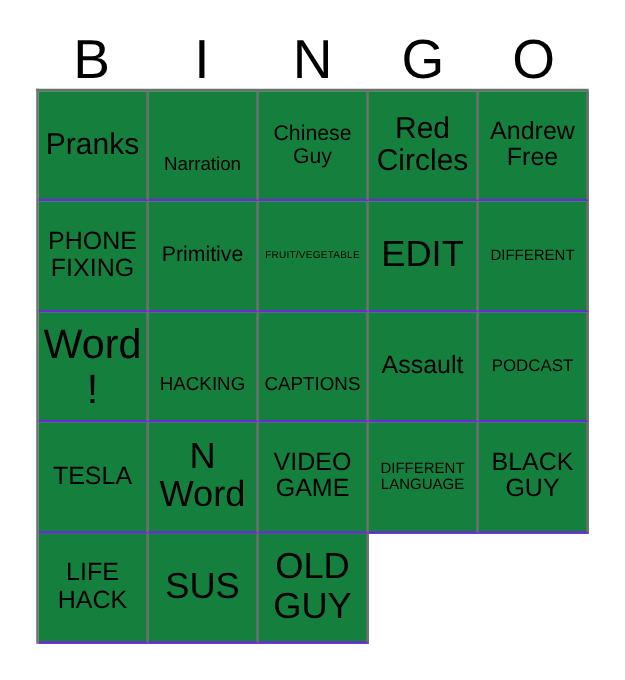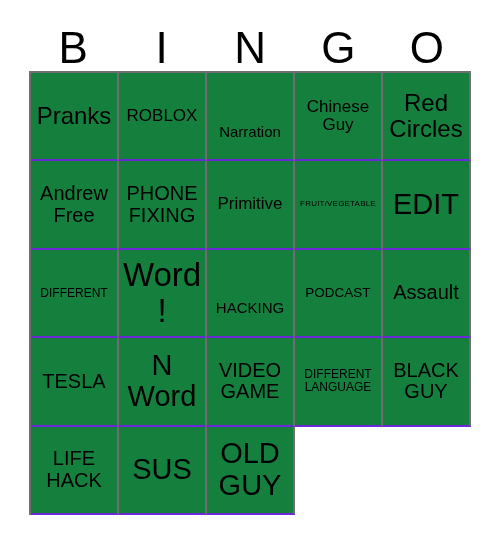--- a/index.html
+++ b/index.html
@@ -100,23 +100,20 @@
     <div class="header-letter">N</div>
     <div class="header-letter">G</div>
     <div class="header-letter">O</div>
   </div>
 
   <div class="bingo-grid" id="bingo-grid">
       <div class="cell">
         <span class="cell-text sz-xl">Pranks</span>
       </div>
       <div class="cell">
-        <span class="cell-text sz-ml">ROBLOX</span>
-      </div>
-      <div class="cell">
         <span class="cell-text sz-m">Narration</span>
       </div>
       <div class="cell">
         <span class="cell-text sz-ml">Chinese
 Guy</span>
       </div>
       <div class="cell">
         <span class="cell-text sz-xl">Red
 Circles</span>
       </div>
@@ -140,24 +137,27 @@
       <div class="cell">
         <span class="cell-text sz-s">DIFFERENT</span>
       </div>
       <div class="cell">
         <span class="cell-text sz-huge">Word!</span>
       </div>
       <div class="cell">
         <span class="cell-text sz-m">HACKING</span>
       </div>
       <div class="cell">
-        <span class="cell-text sz-sm">PODCAST</span>
+        <span class="cell-text sz-m">CAPTIONS</span>
       </div>
       <div class="cell">
         <span class="cell-text sz-l">Assault</span>
+      </div>
+      <div class="cell">
+        <span class="cell-text sz-sm">PODCAST</span>
       </div>
       <div class="cell">
         <span class="cell-text sz-l">TESLA</span>
       </div>
       <div class="cell">
         <span class="cell-text sz-xxl">N
 Word</span>
       </div>
       <div class="cell">
         <span class="cell-text sz-l">VIDEO

